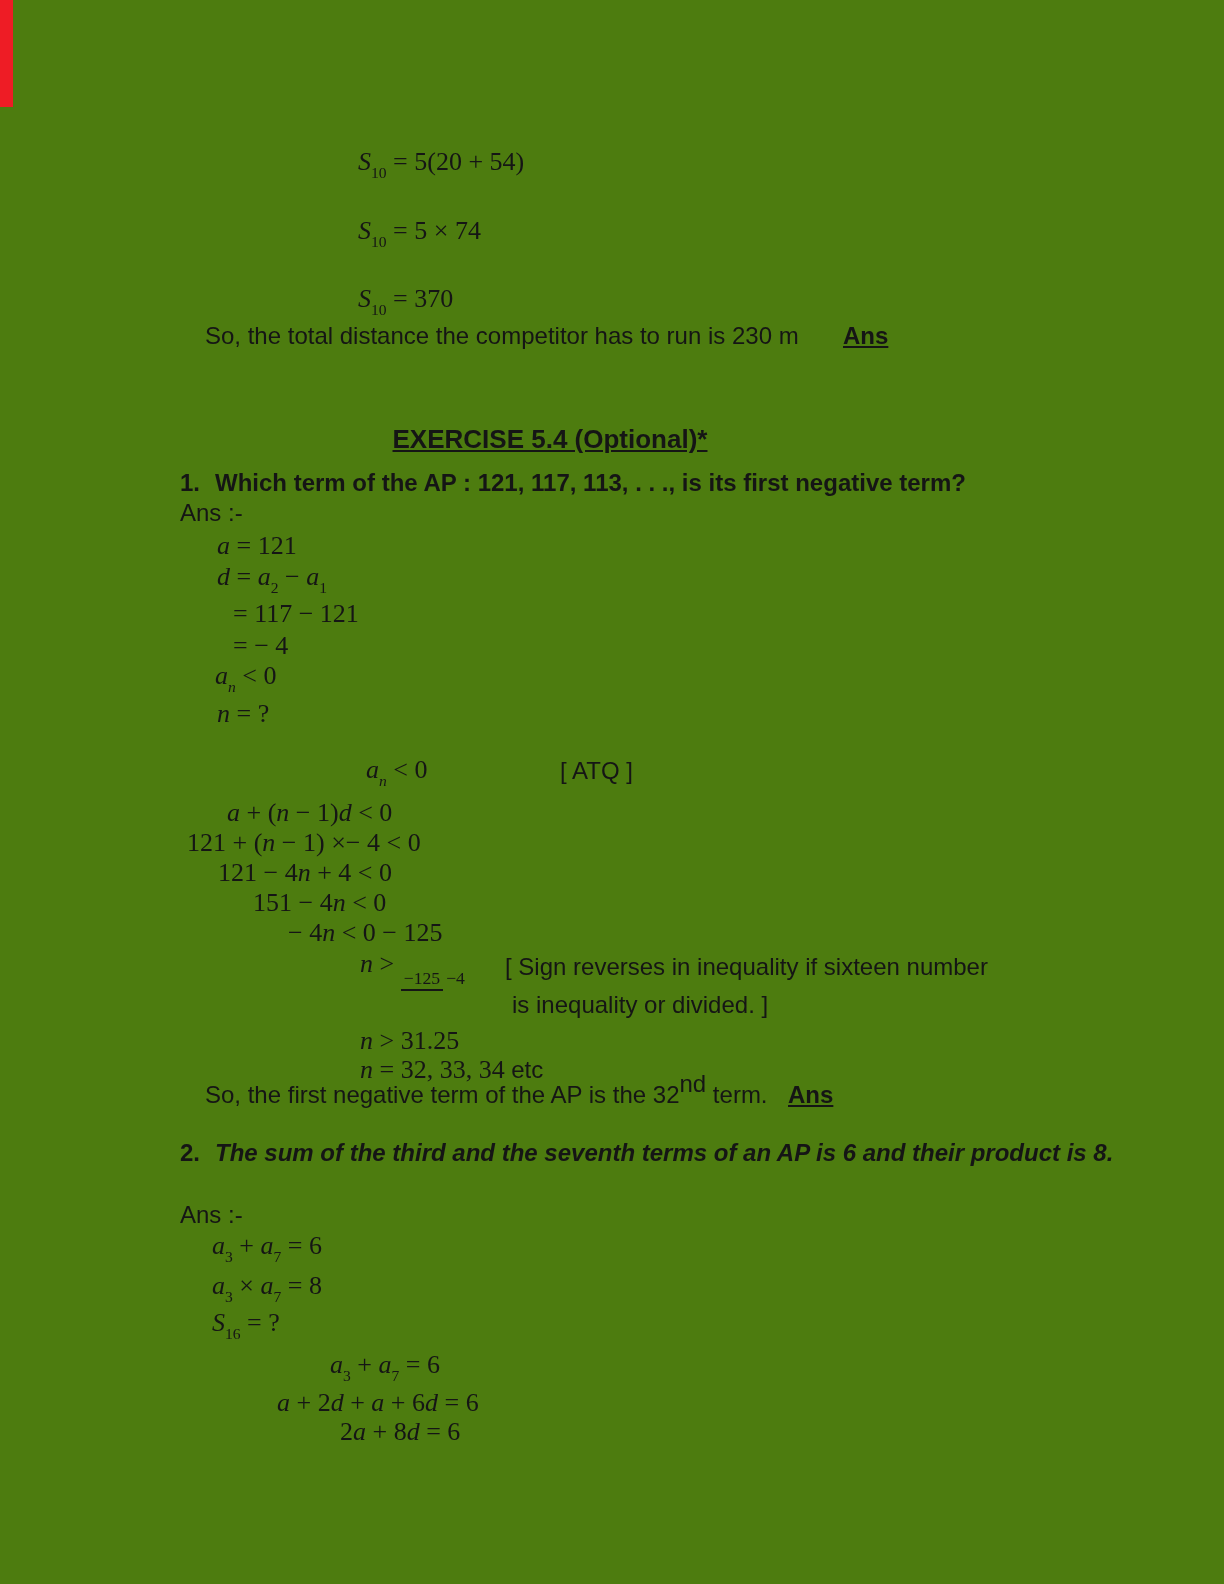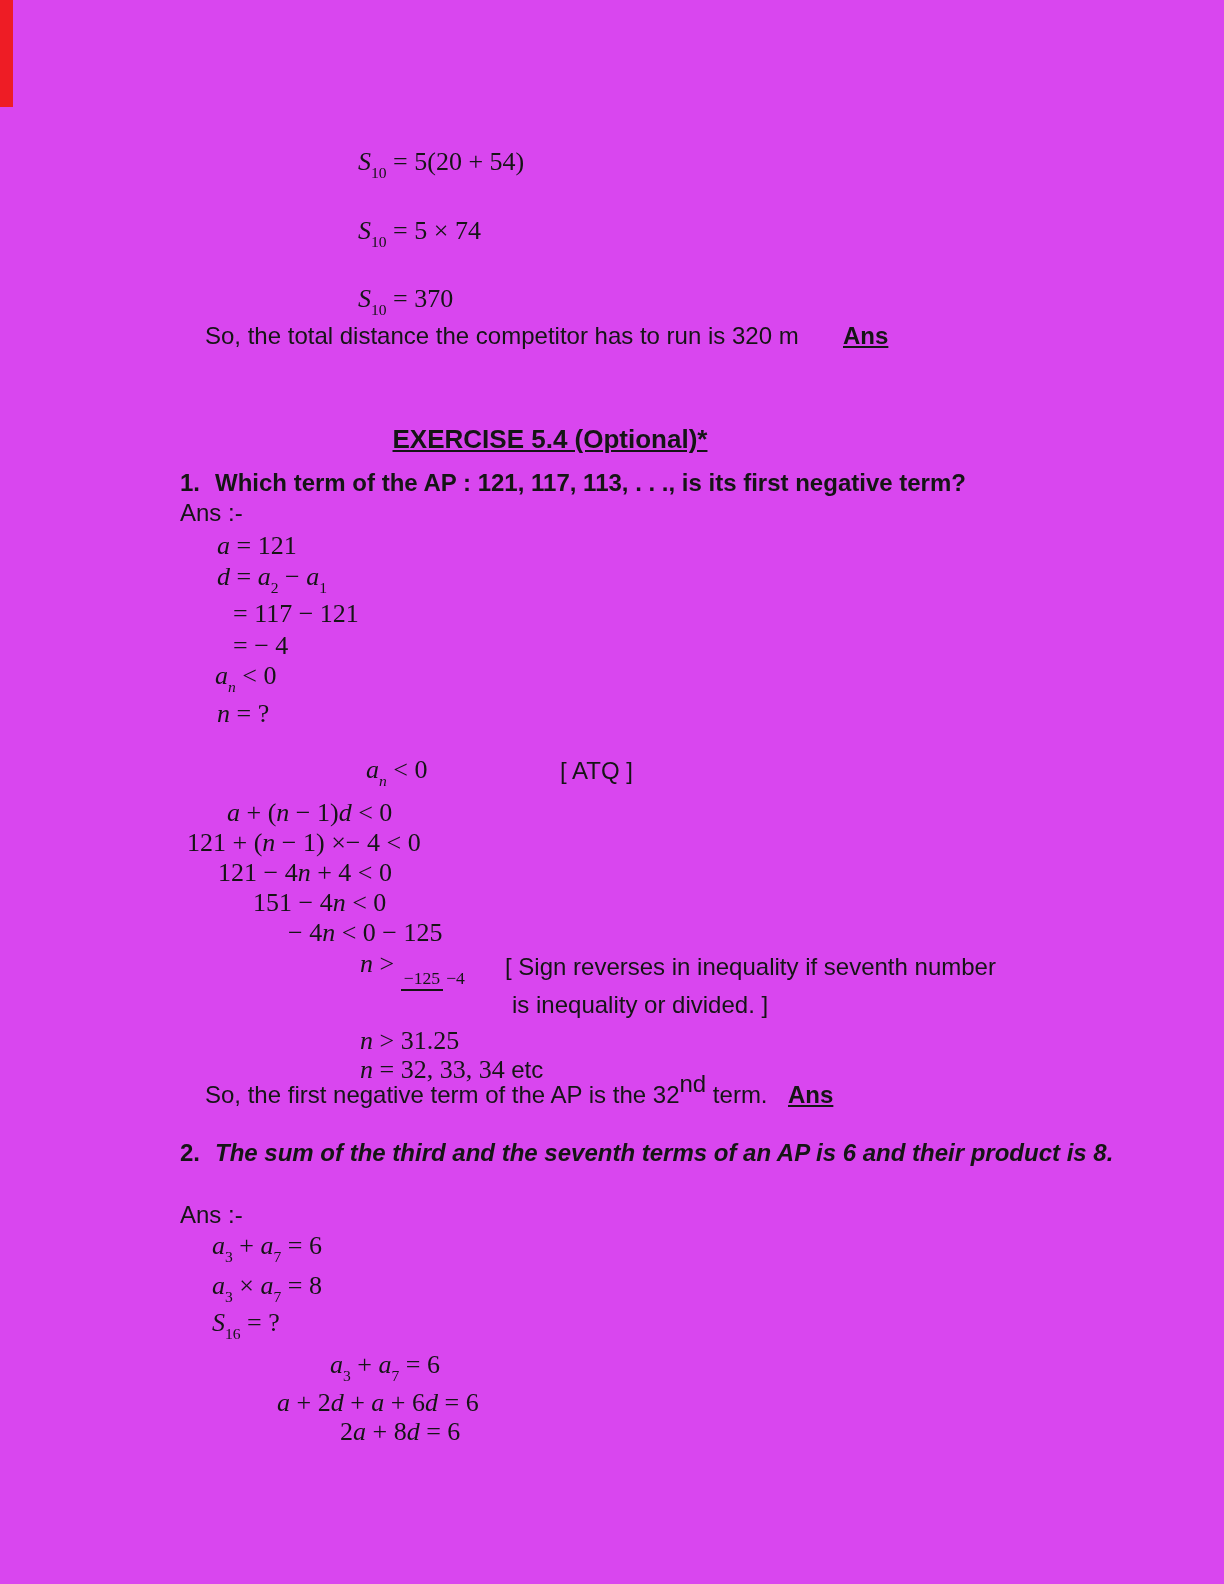--- a/index.html
+++ b/index.html
@@ -1,19 +1,19 @@
 <!DOCTYPE html>
 <html><head>
 <meta charset="utf-8">
 <style>
   html,body{margin:0;padding:0;background:#ffffff;}
   .page{
     position:relative;
     width:1224px;height:1584px;
-    background:#d946ef;
+    background:#4d7c0f;
     color:#151515;
     overflow:hidden;
   }
   .line{position:absolute;white-space:nowrap;line-height:1.25;}
   
   .math{font-family:"Liberation Serif",serif;font-size:26px;}
   .mt{font-family:"Liberation Serif",serif;font-style:normal;}
   .mv{font-family:"Liberation Serif",serif;font-style:italic;}
   .msub{font-size:0.60em;position:relative;top:0.52em;font-style:normal;}
   .msub.mv{font-style:italic;}
@@ -39,21 +39,21 @@
 </head>
 <body>
 
 <div class="page">
 
   <div class="edge-mark" style="background: rgb(238, 28, 37);"></div>
 
   <div class="line math" style="left:358px;top:146px;"><span class="mv">S</span><span class="msub">10</span><span class="mt"> = 5(20 + 54)</span></div>
   <div class="line math" style="left:358px;top:215px;"><span class="mv">S</span><span class="msub">10</span><span class="mt"> = 5 × 74</span></div>
   <div class="line math" style="left:358px;top:283px;"><span class="mv">S</span><span class="msub">10</span><span class="mt"> = 370</span></div>
-  <div class="line sans" style="left:205px;top:321px;">So, the total distance the competitor has to run is 320 m</div>
+  <div class="line sans" style="left:205px;top:321px;">So, the total distance the competitor has to run is 230 m</div>
   <div class="line ans-tag" style="left:843px;top:321px;">Ans</div>
 
   <div class="line center-row" style="top:423px;">
     <span class="title">EXERCISE 5.4 (Optional)*</span>
   </div>
 
   <div class="line sans bold qrow" style="left:180px;top:468px;width:930px;">
     <span class="qnum">1.</span>
     <span>Which term of the AP : 121, 117, 113, . . ., is its first negative term?</span>
   </div>
@@ -72,21 +72,21 @@
   <div class="line math" style="left:227px;top:797px;"><span class="mv">a</span><span class="mt"> + (</span><span class="mv">n</span><span class="mt"> − 1)</span><span class="mv">d</span><span class="mt">  &lt; 0</span></div>
   <div class="line math" style="left:187px;top:827px;"><span class="mt">121 + (</span><span class="mv">n</span><span class="mt"> − 1) ×− 4 &lt; 0</span></div>
   <div class="line math" style="left:218px;top:857px;"><span class="mt">121 − 4</span><span class="mv">n</span><span class="mt"> + 4 &lt; 0</span></div>
   <div class="line math" style="left:253px;top:887px;"><span class="mt">151 − 4</span><span class="mv">n</span><span class="mt"> &lt; 0</span></div>
   <div class="line math" style="left:288px;top:917px;"><span class="mt">− 4</span><span class="mv">n</span><span class="mt"> &lt; 0 − 125</span></div>
 
   <div class="line math" style="left:360px;top:948px;"><span class="mv">n</span><span class="mt"> &gt; </span><span class="frac">
         <span class="fnum">−125</span>
         <span class="fden">−4</span>
       </span></div>
-  <div class="line sans" style="left:505px;top:952px;">[ Sign reverses in inequality if seventh number</div>
+  <div class="line sans" style="left:505px;top:952px;">[ Sign reverses in inequality if sixteen number</div>
   <div class="line sans" style="left:512px;top:990px;">is inequality or divided. ]</div>
 
   <div class="line math" style="left:360px;top:1025px;"><span class="mv">n</span><span class="mt"> &gt; 31.25</span></div>
   <div class="line math" style="left:360px;top:1054px;"><span class="mv">n</span><span class="mt"> = 32, 33, 34 </span><span class="ms">etc</span></div>
 
   <div class="line sans" style="left:205px;top:1080px;"><span class="ms">So, the first negative term of the AP is the 32</span><span class="ms msup">nd</span><span class="ms"> term.</span></div>
   <div class="line ans-tag" style="left:788px;top:1080px;">Ans</div>
 
   <div class="line sans bold qrow" style="left:180px;top:1138px;width:930px;">
     <span class="qnum">2.</span>

